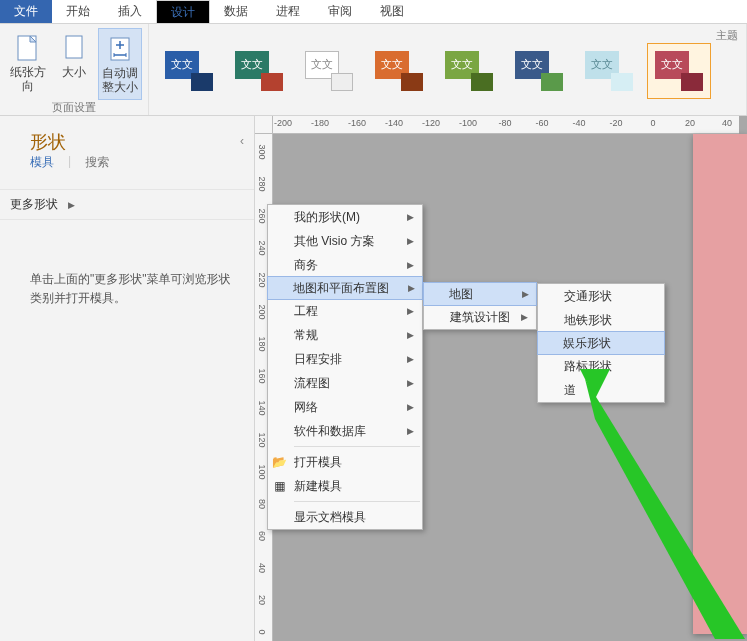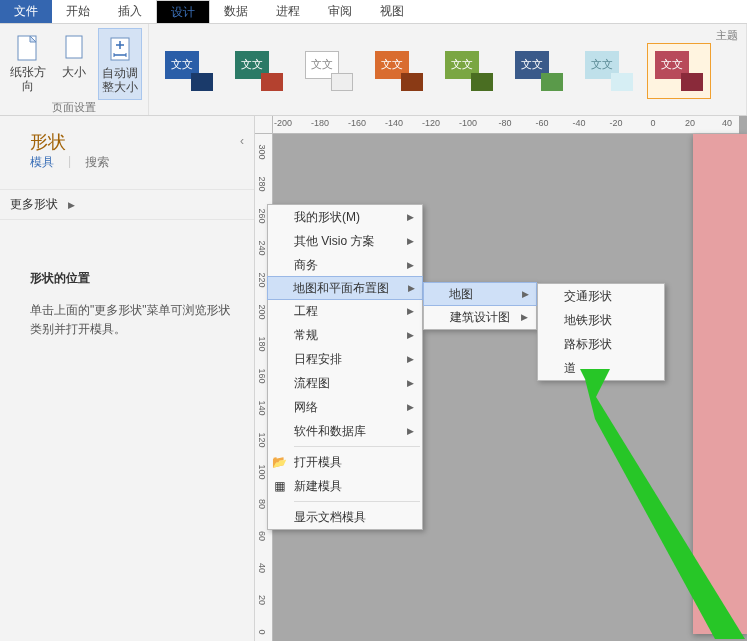--- a/index.html
+++ b/index.html
@@ -170,21 +170,20 @@
     <div class="sp-tabs">
       <span class="st active">模具</span>
       <span class="divider">|</span>
       <span class="st">搜索</span>
     </div>
     <div class="moreshapes">
       <span>更多形状</span>
       <span style="font-size:9px;color:#666">▶</span>
     </div>
     <div class="sp-sec">
-      <h3>形状的位置</h3>
       <p>单击上面的"更多形状"菜单可浏览形状类别并打开模具。</p>
     </div>
   </div>
 
   <div class="canvas">
     <div class="corner"></div>
     <div class="ruler-h" id="rulerH">
         <span class="tick" style="left: 10px;">-200</span>
         <span class="tick" style="left: 47px;">-180</span>
         <span class="tick" style="left: 84px;">-160</span>
@@ -288,20 +287,23 @@
     </div>
 </div>
 
 <div class="ctxmenu" id="menu3">
   <div class="mi">
       <span>交通形状</span>
     </div>
   <div class="mi">
       <span>地铁形状</span>
     </div>
+  <div class="mi hover">
+      <span>娱乐形状</span>
+    </div>
   <div class="mi">
       <span>路标形状</span>
     </div>
   <div class="mi">
       <span>道</span>
     </div>
 </div>
 
 <svg class="green-arrow" width="200" height="280">
   <polygon points="25,0 55,0 40,30" fill="#27c627"></polygon>

